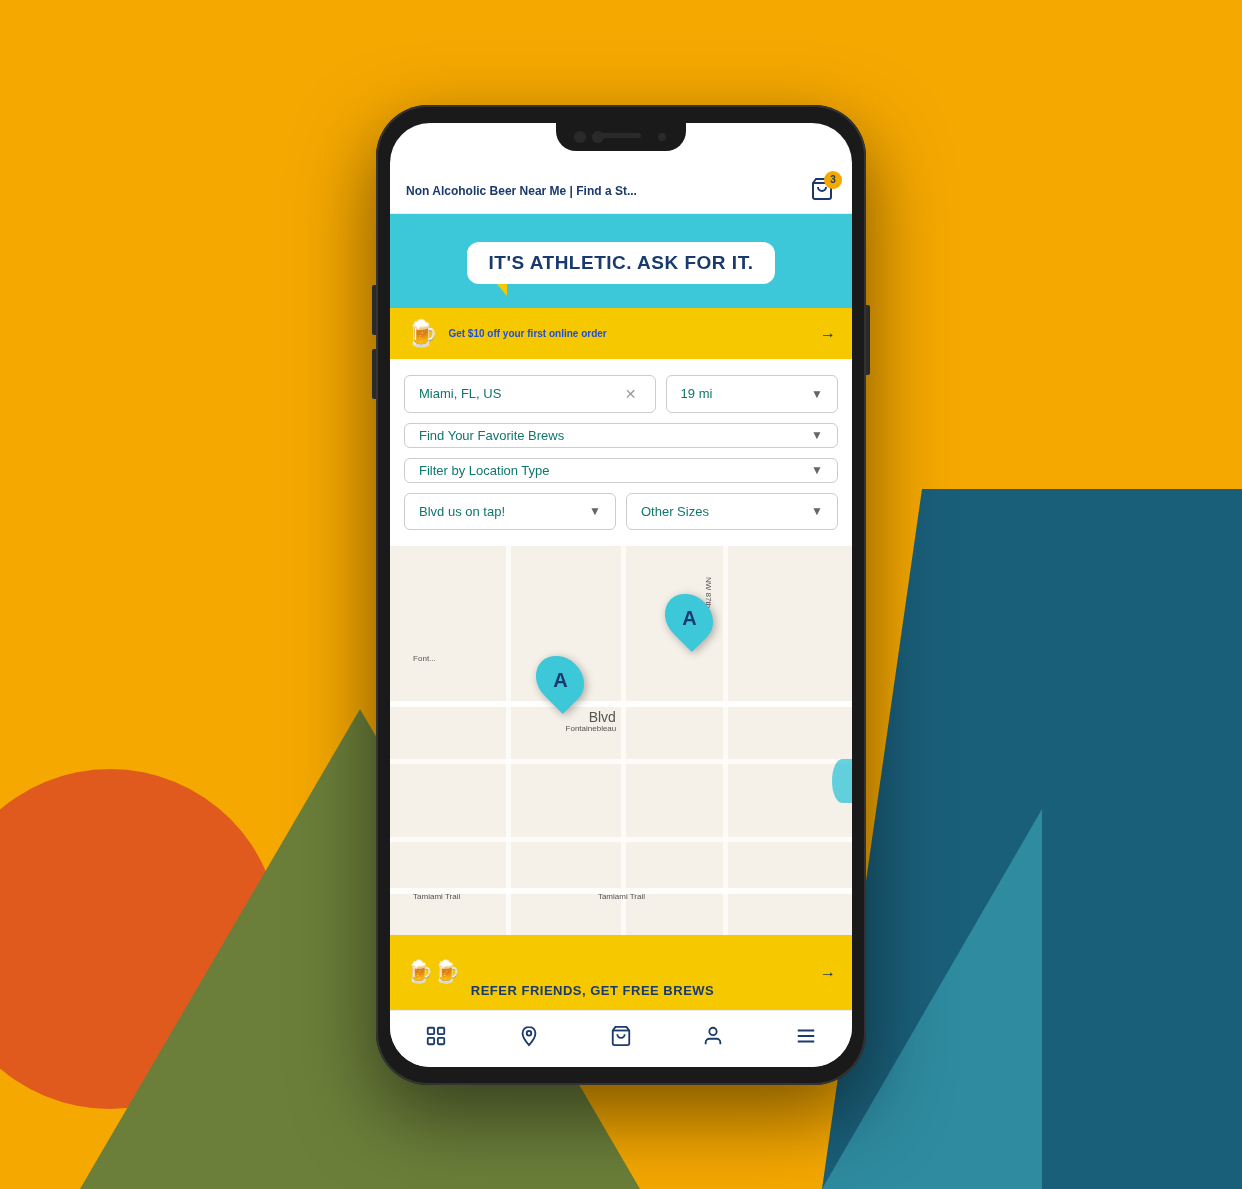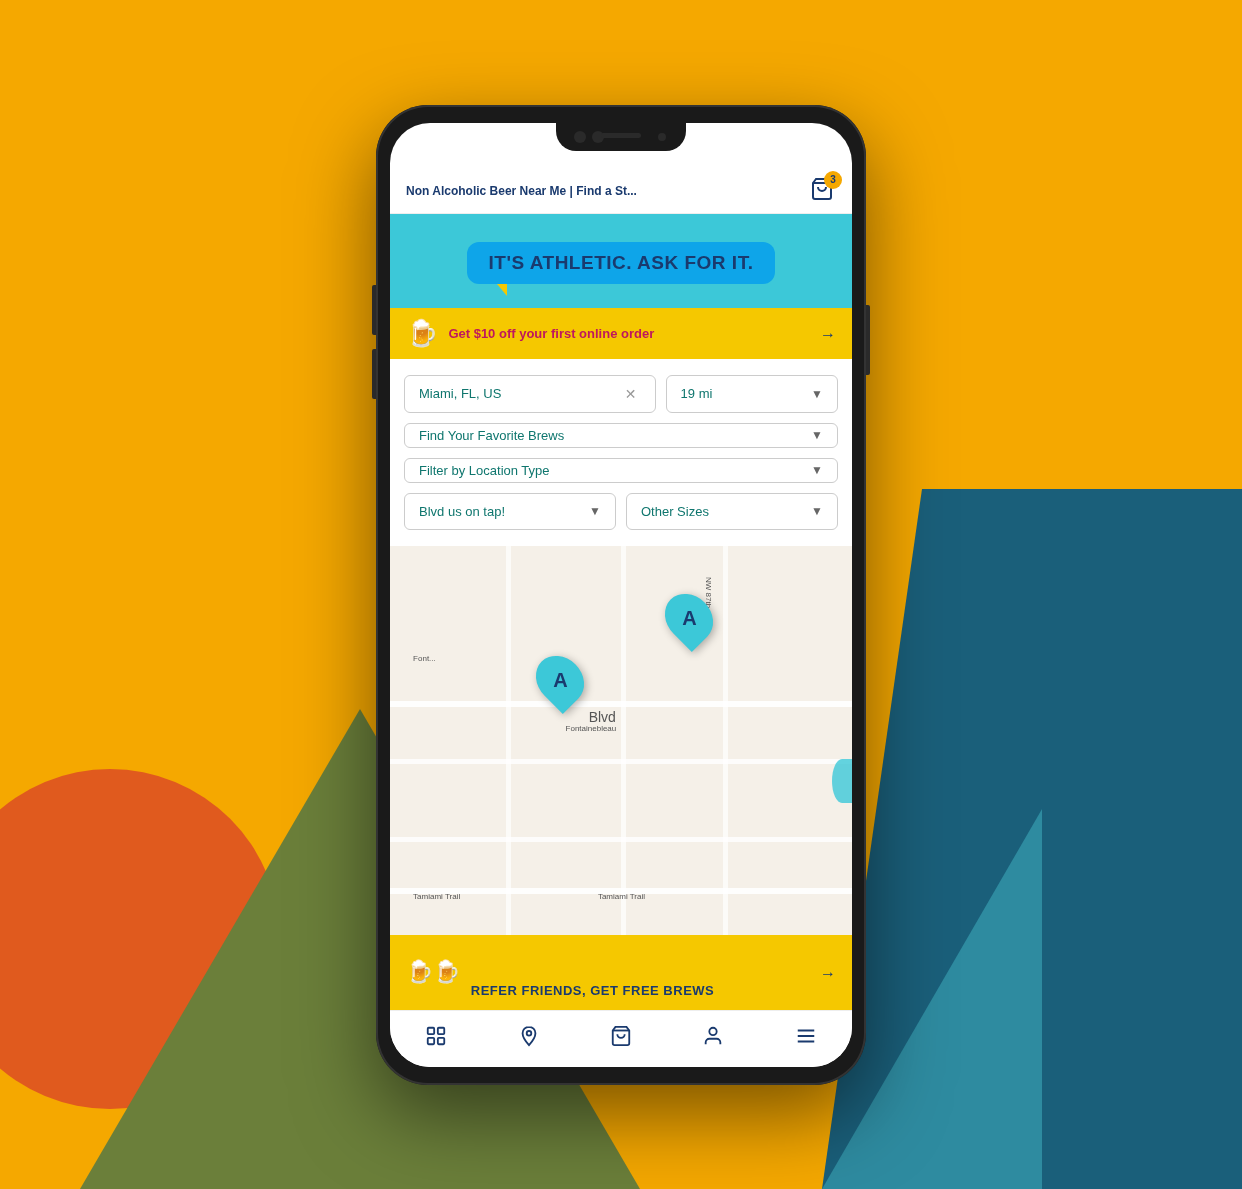--- a/index.html
+++ b/index.html
@@ -227,21 +227,21 @@
     
     .hero-section {
       background: #3CC8D8;
       padding: 28px 20px 24px;
       display: flex;
       flex-direction: column;
       align-items: center;
       gap: 10px;
     }
     .speech-bubble {
-      background: #0ea5e9;
+      background: #ffffff;
       border-radius: 12px;
       padding: 10px 22px;
       position: relative;
     }
     .speech-bubble::after {
       content: '';
       position: absolute;
       bottom: -12px;
       left: 30px;
       width: 0;
@@ -273,23 +273,23 @@
       padding: 10px 16px;
       display: flex;
       align-items: center;
       gap: 10px;
       cursor: pointer;
     }
     .promo-icon {
       font-size: 26px;
     }
     .promo-text {
-      font-size: 13px;
+      font-size: 10px;
       font-weight: 700;
-      color: #be185d;
+      color: #1d4ed8;
       flex: 1;
     }
     .promo-arrow {
       font-size: 16px;
       color: #1a3a6e;
       font-weight: 700;
     }
 
     
     .filter-section {

